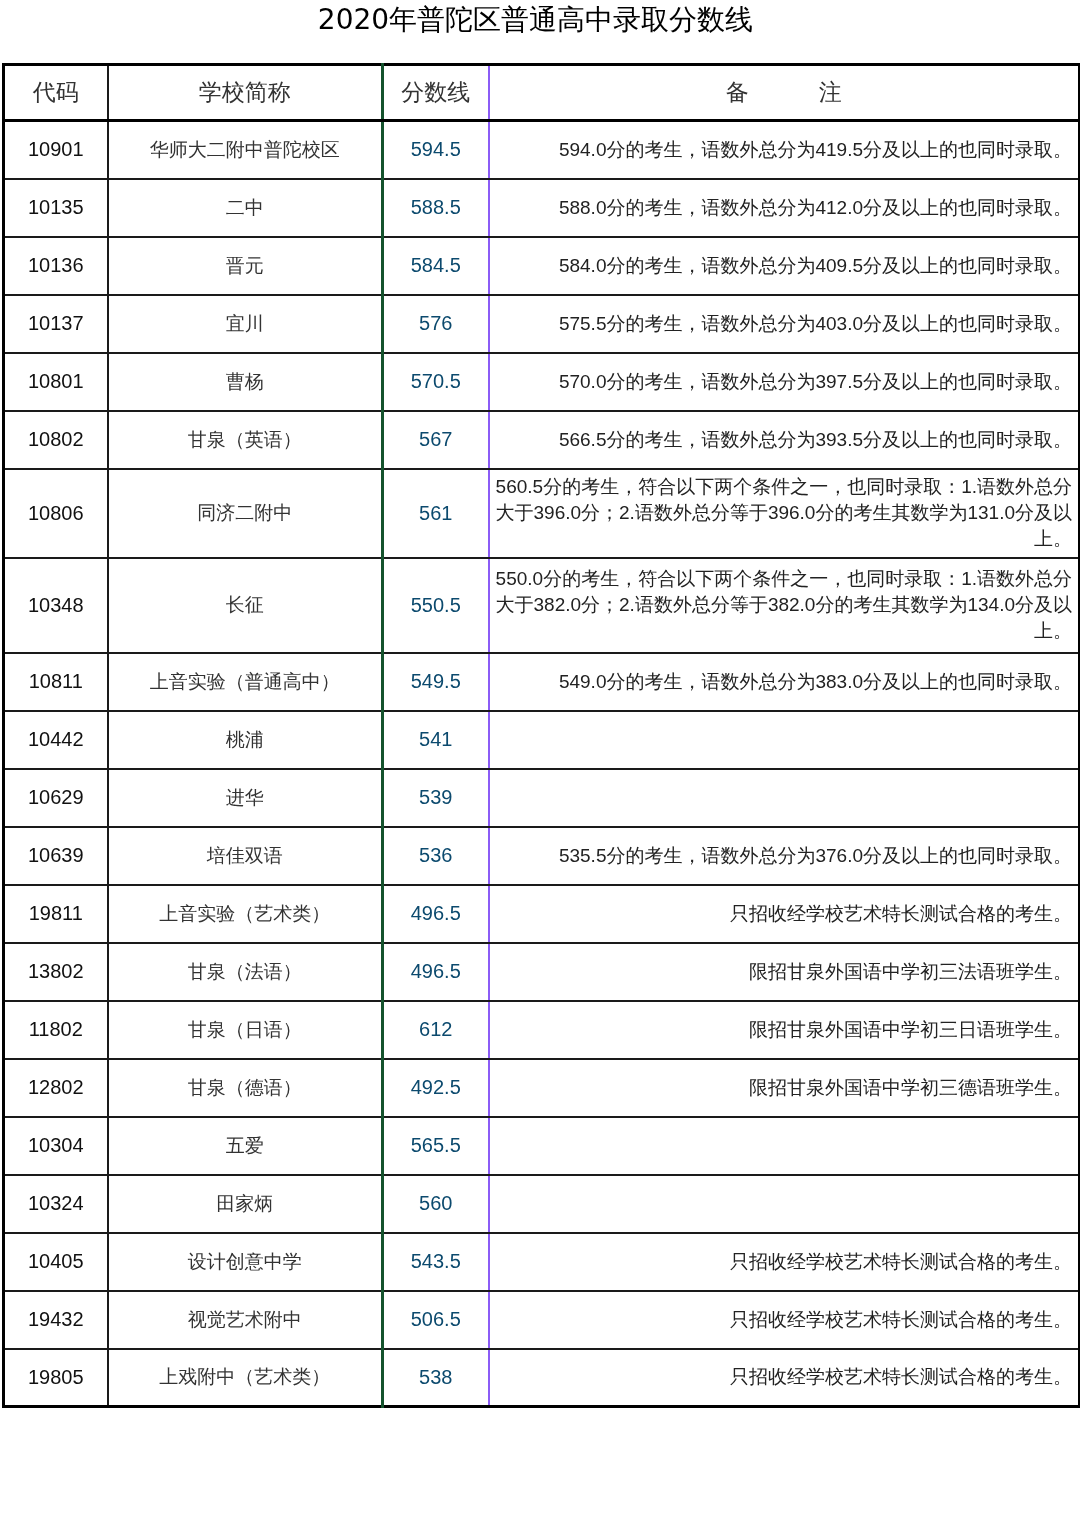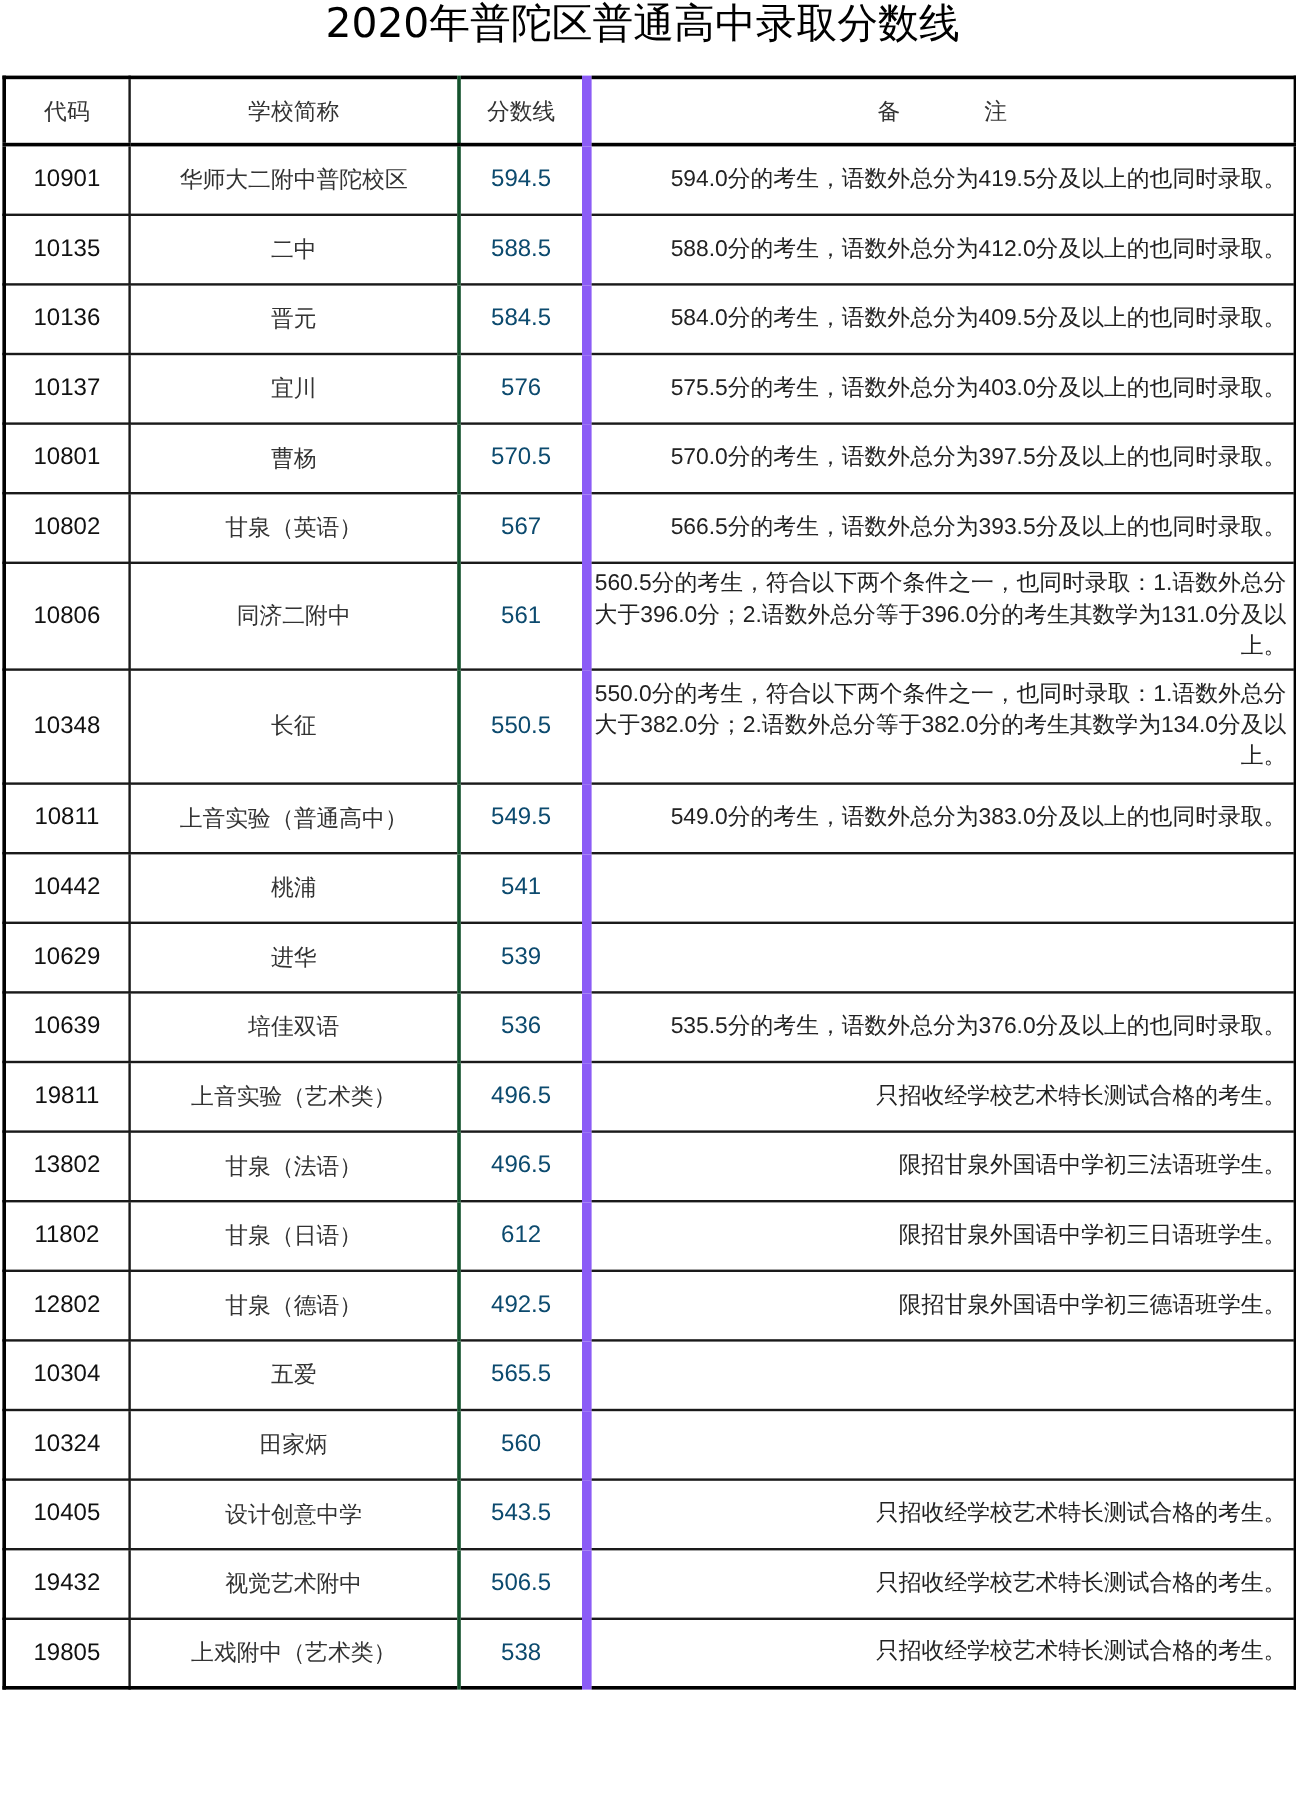--- a/index.html
+++ b/index.html
@@ -15,21 +15,21 @@
       font-family: "Liberation Sans", "DejaVu Sans", sans-serif;
       color: #111111;
     }
     .title {
       position: absolute;
       left: 0;
       top: 0;
       width: 1071px;
       height: 44px;
       text-align: center;
-      font-size: 34px;
+      font-size: 28px;
       line-height: 40px;
       font-family: "DejaVu Sans", sans-serif;
       color: #000;
       letter-spacing: 0px;
     }
     table.scores {
       position: absolute;
       left: 2px;
       top: 63px;
       width: 1076px;
@@ -48,26 +48,26 @@
       vertical-align: middle;
       font-weight: normal;
     }
     table.scores th.code, table.scores td.code {
       border-right: 2px solid #1a1a1a;
     }
     table.scores th.name, table.scores td.name {
       border-right: 3px solid #14532d;
     }
     table.scores th.score, table.scores td.score {
-      border-right: 8px solid #8b5cf6;
+      border-right: 2px solid #8b5cf6;
     }
     table.scores thead tr { height: 56px; }
     table.scores thead th {
       font-family: "DejaVu Sans", sans-serif;
-      font-size: 19px;
+      font-size: 23px;
       color: #333;
       text-align: center;
       border-bottom: 3px solid #000;
     }
     table.scores tbody tr { height: 58px; }
     table.scores tbody tr.tall-3 { height: 89px; }
     table.scores tbody tr.tall-3b { height: 95px; }
     td.code {
       text-align: center;
       font-size: 20px;

